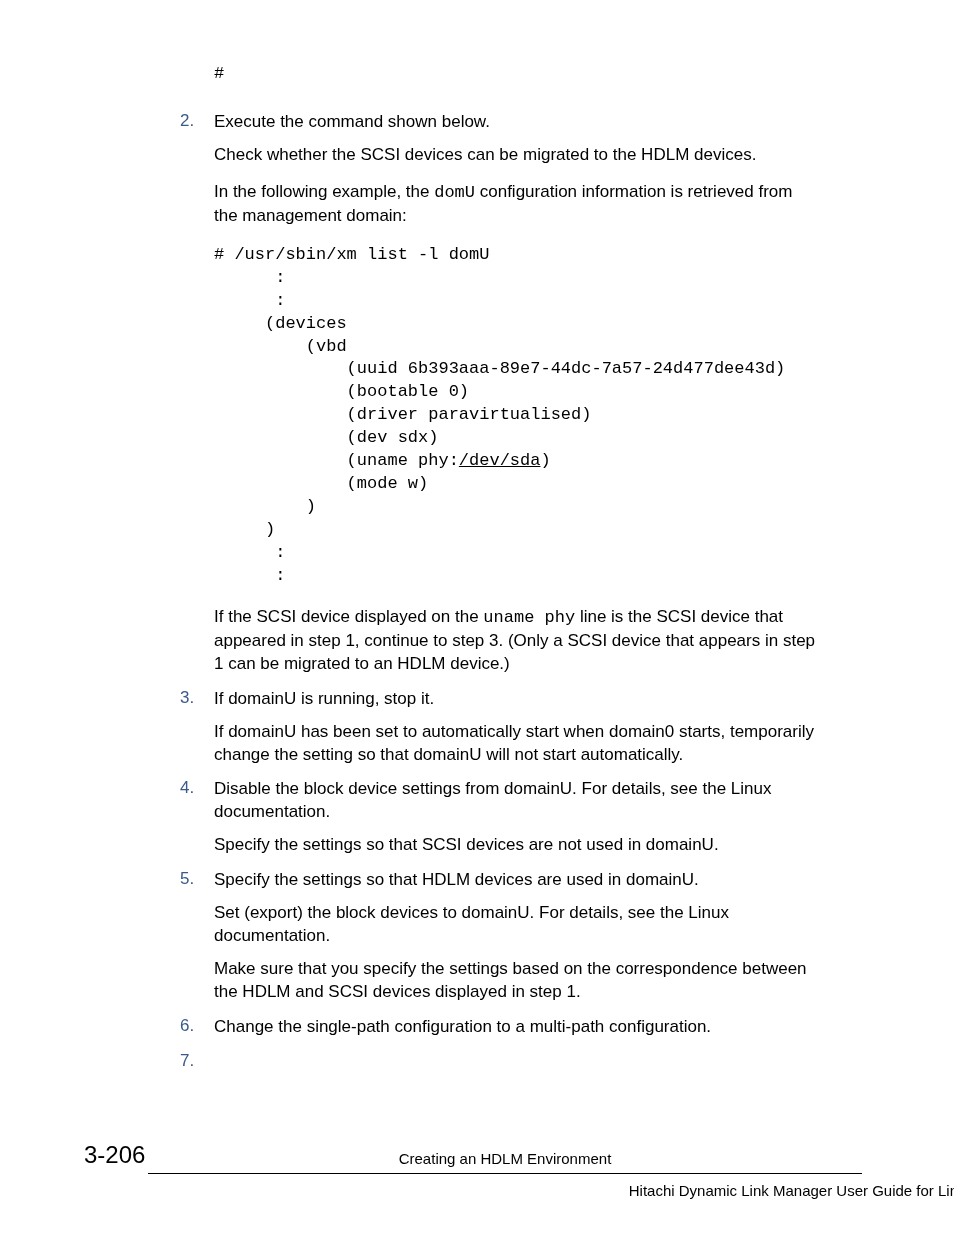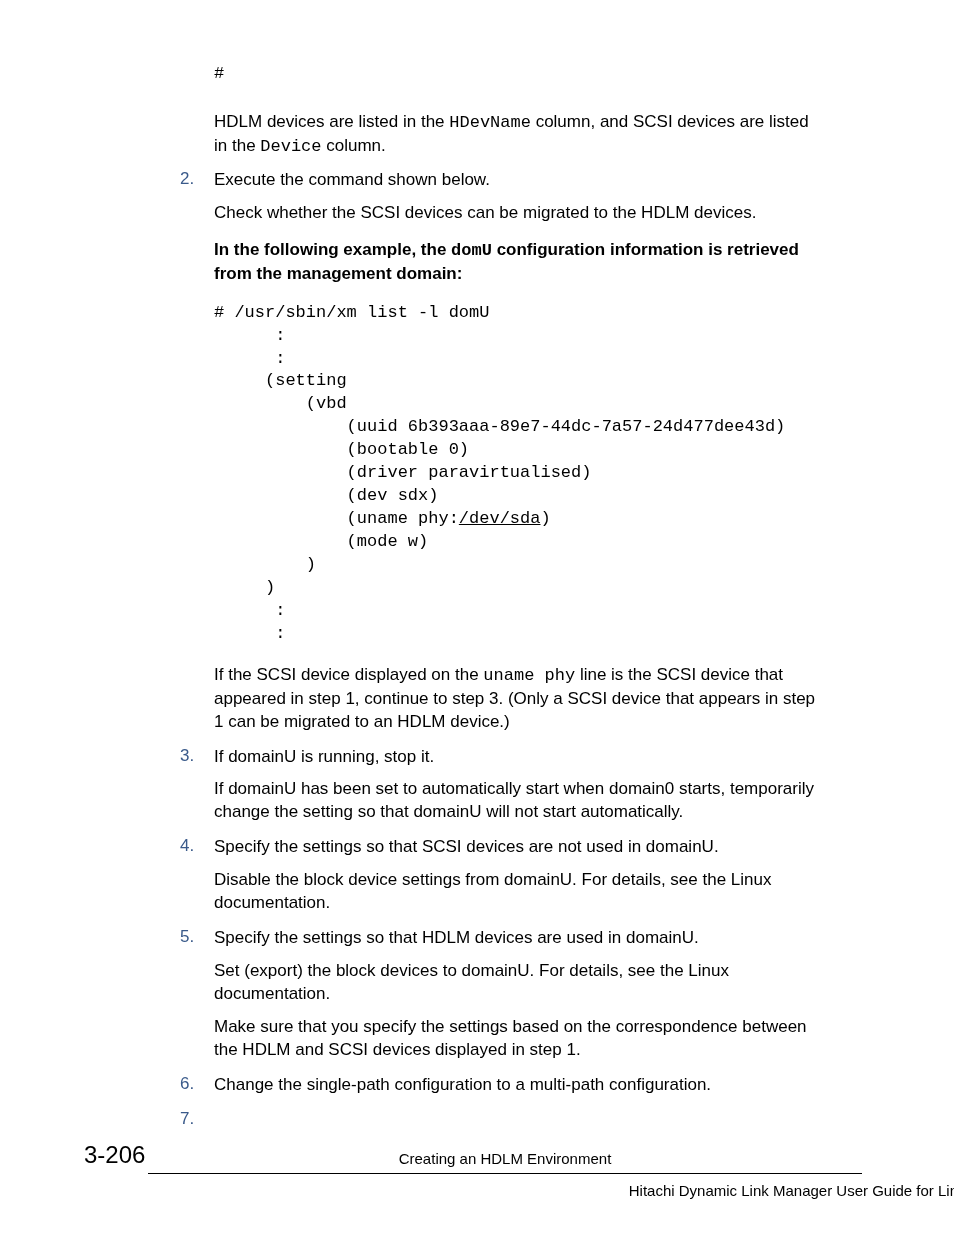--- a/index.html
+++ b/index.html
@@ -28,21 +28,21 @@
   }
   .hash {
     font-family: "Courier New", Courier, monospace;
     margin-left: 34px;
     margin-bottom: 28px;
   }
   p {
     margin: 0 0 10px 0;
     line-height: 1.35;
   }
-  .gap-top { margin-top: 14px; font-weight: bold; }
+  .gap-top { margin-top: 14px; }
   ol.steps {
     list-style: none;
     margin: 0;
     padding: 0;
   }
   ol.steps > li {
     position: relative;
     padding-left: 34px;
     margin-bottom: 12px;
   }
@@ -95,38 +95,35 @@
     font-size: 24px;
   }
 </style>
 </head>
 <body>
 
 <div class="page">
 
   <div class="hash">#</div>
 
-  <p class="indent-body">
-    <span>HDLM devices are listed in the </span><span class="mono">HDevName</span><span> column, and SCSI devices are listed in the </span><span class="mono">Device</span><span> column.</span>
-  </p>
 
   <ol class="steps">
 
     <li>
       <span class="num">2</span>
       <p>Execute the command shown below.</p>
       <p>Check whether the SCSI devices can be migrated to the HDLM devices.</p>
       <p class="gap-top">
         <span>In the following example, the </span><span class="mono">domU</span><span> configuration information is retrieved from the management domain:</span>
       </p>
 
 <pre class="code"><span># /usr/sbin/xm list -l domU</span>
 <span>      :</span>
 <span>      :</span>
-<span>     (setting</span>
+<span>     (devices</span>
 <span>         (vbd</span>
 <span>             (uuid 6b393aaa-89e7-44dc-7a57-24d477dee43d)</span>
 <span>             (bootable 0)</span>
 <span>             (driver paravirtualised)</span>
 <span>             (dev sdx)</span>
 <span>             (uname phy:</span><span class="underline">/dev/sda</span><span>)</span>
 <span>             (mode w)</span>
 <span>         )</span>
 <span>     )</span>
 <span>      :</span>
@@ -138,22 +135,22 @@
     </li>
 
     <li>
       <span class="num">3</span>
       <p>If domainU is running, stop it.</p>
       <p>If domainU has been set to automatically start when domain0 starts, temporarily change the setting so that domainU will not start automatically.</p>
     </li>
 
     <li>
       <span class="num">4</span>
+      <p>Disable the block device settings from domainU. For details, see the Linux documentation.</p>
       <p>Specify the settings so that SCSI devices are not used in domainU.</p>
-      <p>Disable the block device settings from domainU. For details, see the Linux documentation.</p>
     </li>
 
     <li>
       <span class="num">5</span>
       <p>Specify the settings so that HDLM devices are used in domainU.</p>
       <p>Set (export) the block devices to domainU. For details, see the Linux documentation.</p>
       <p>Make sure that you specify the settings based on the correspondence between the HDLM and SCSI devices displayed in step 1.</p>
     </li>
 
     <li>

